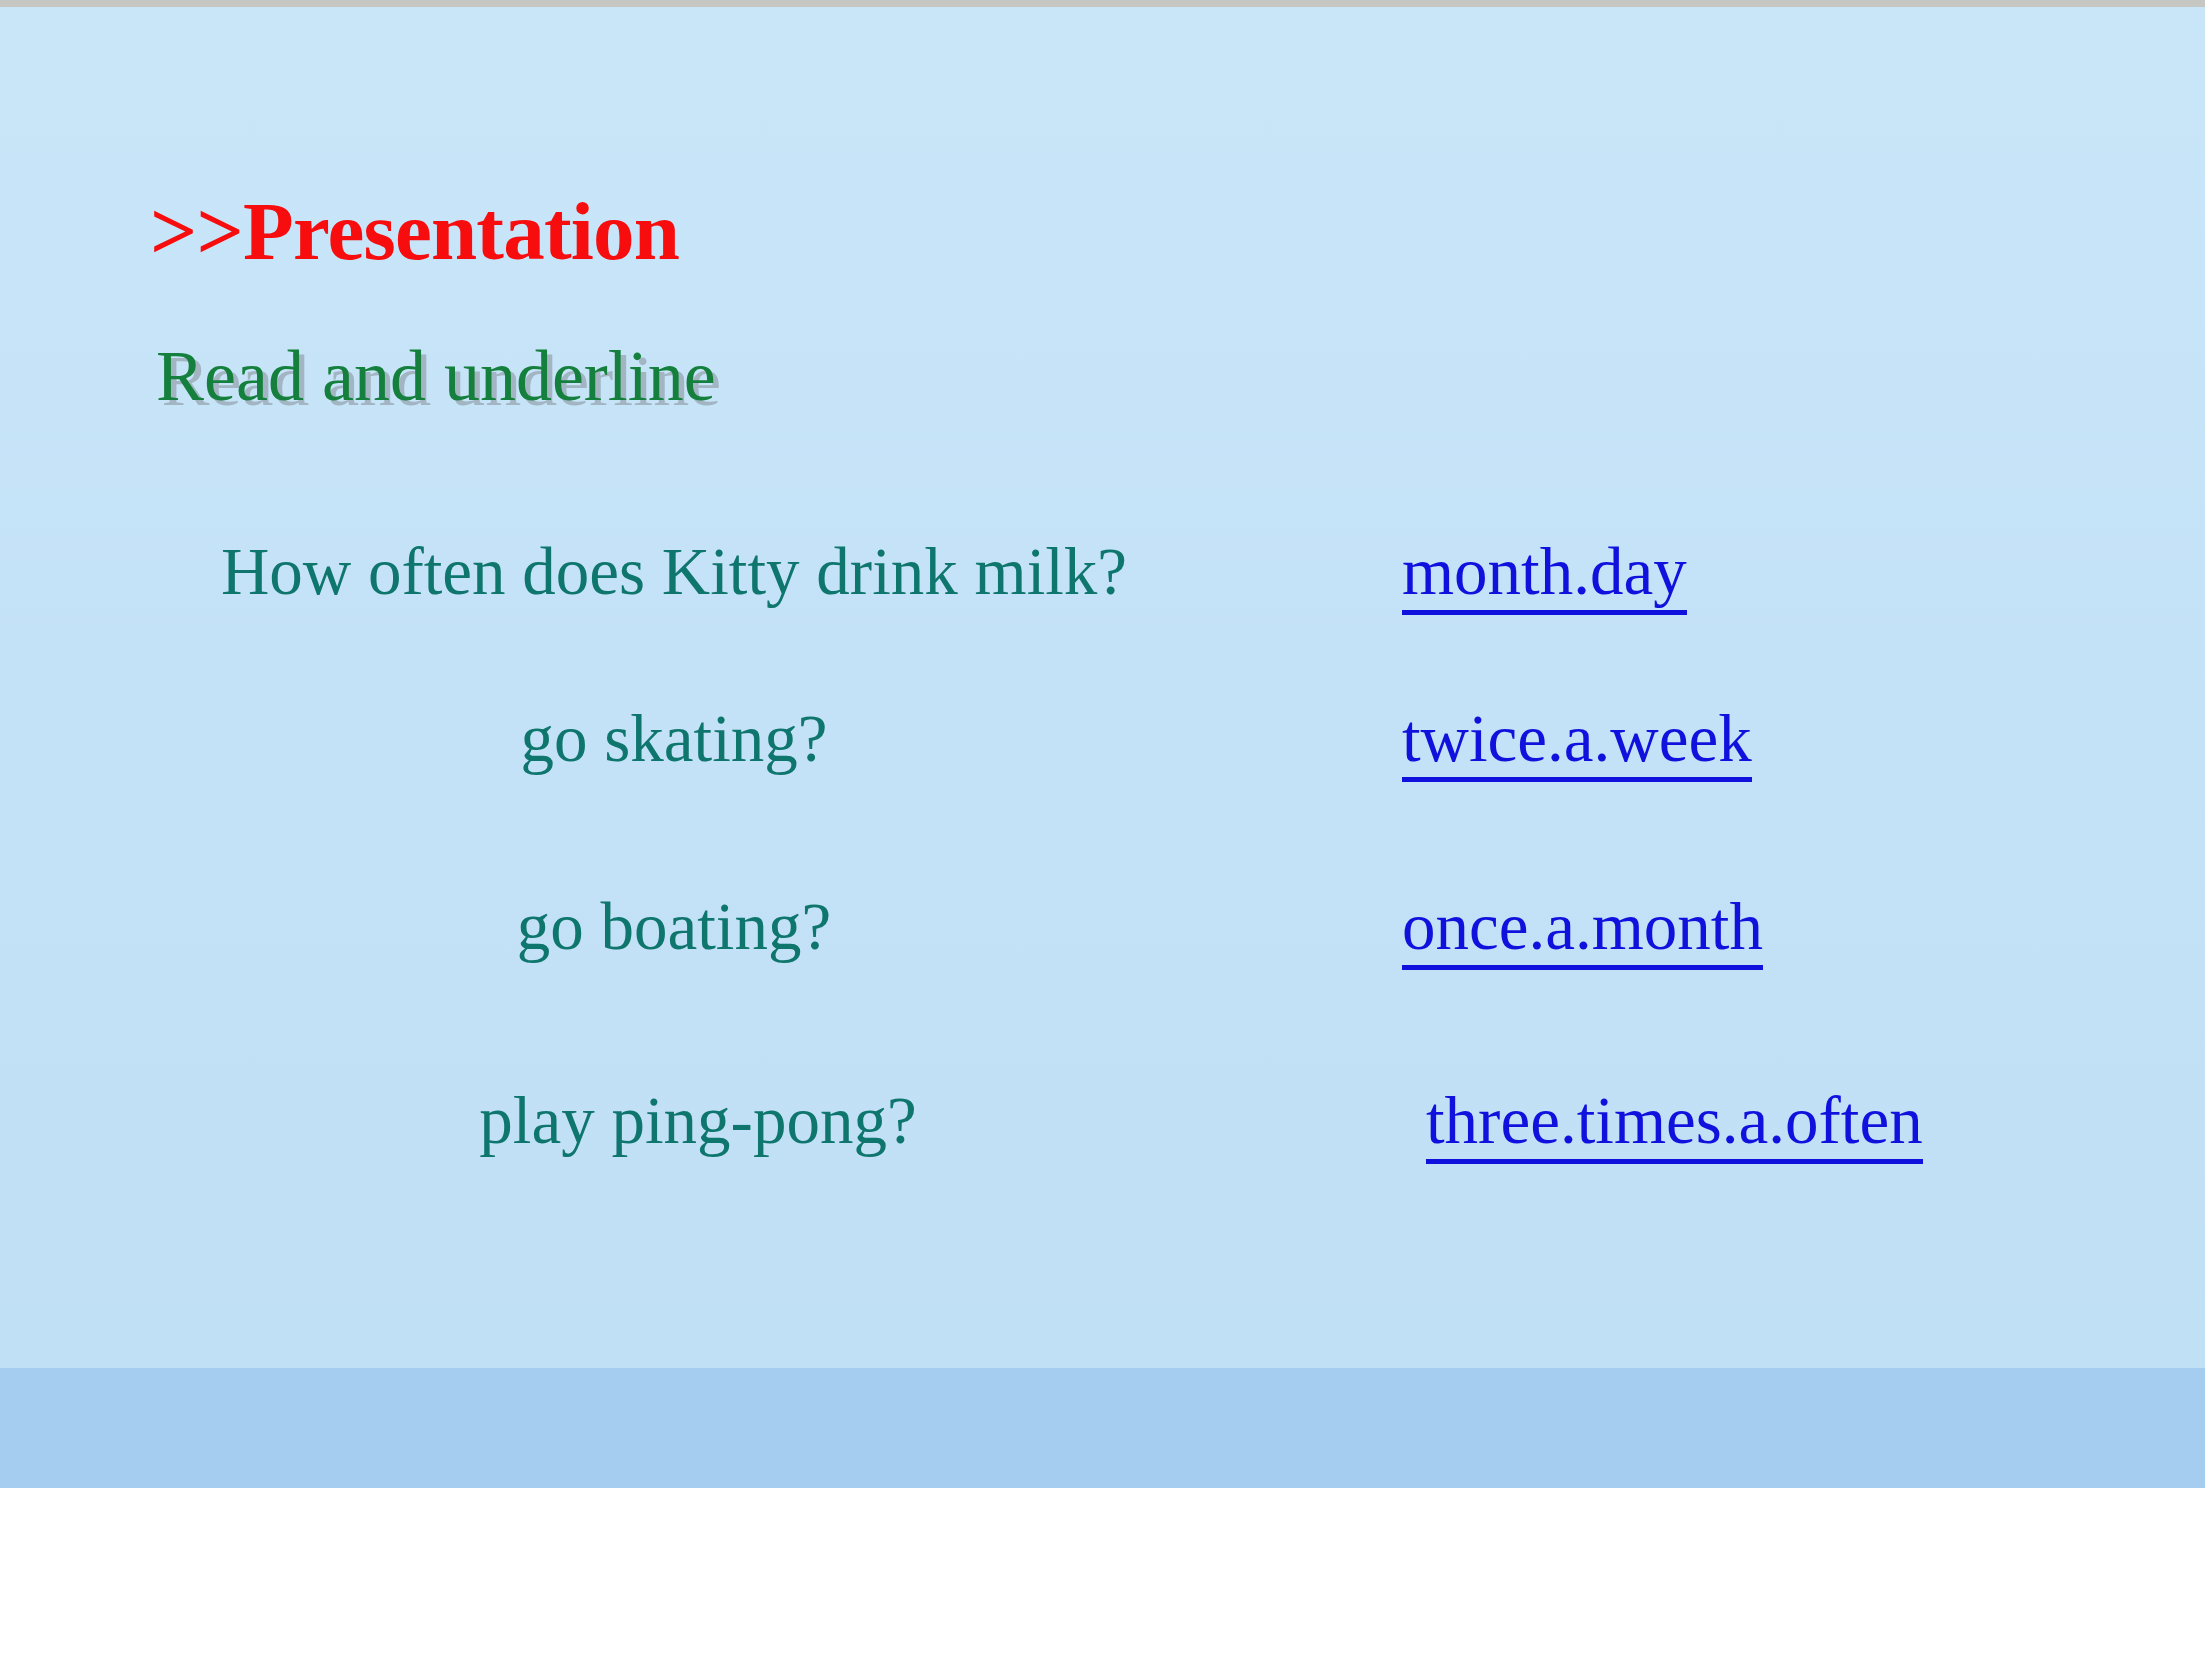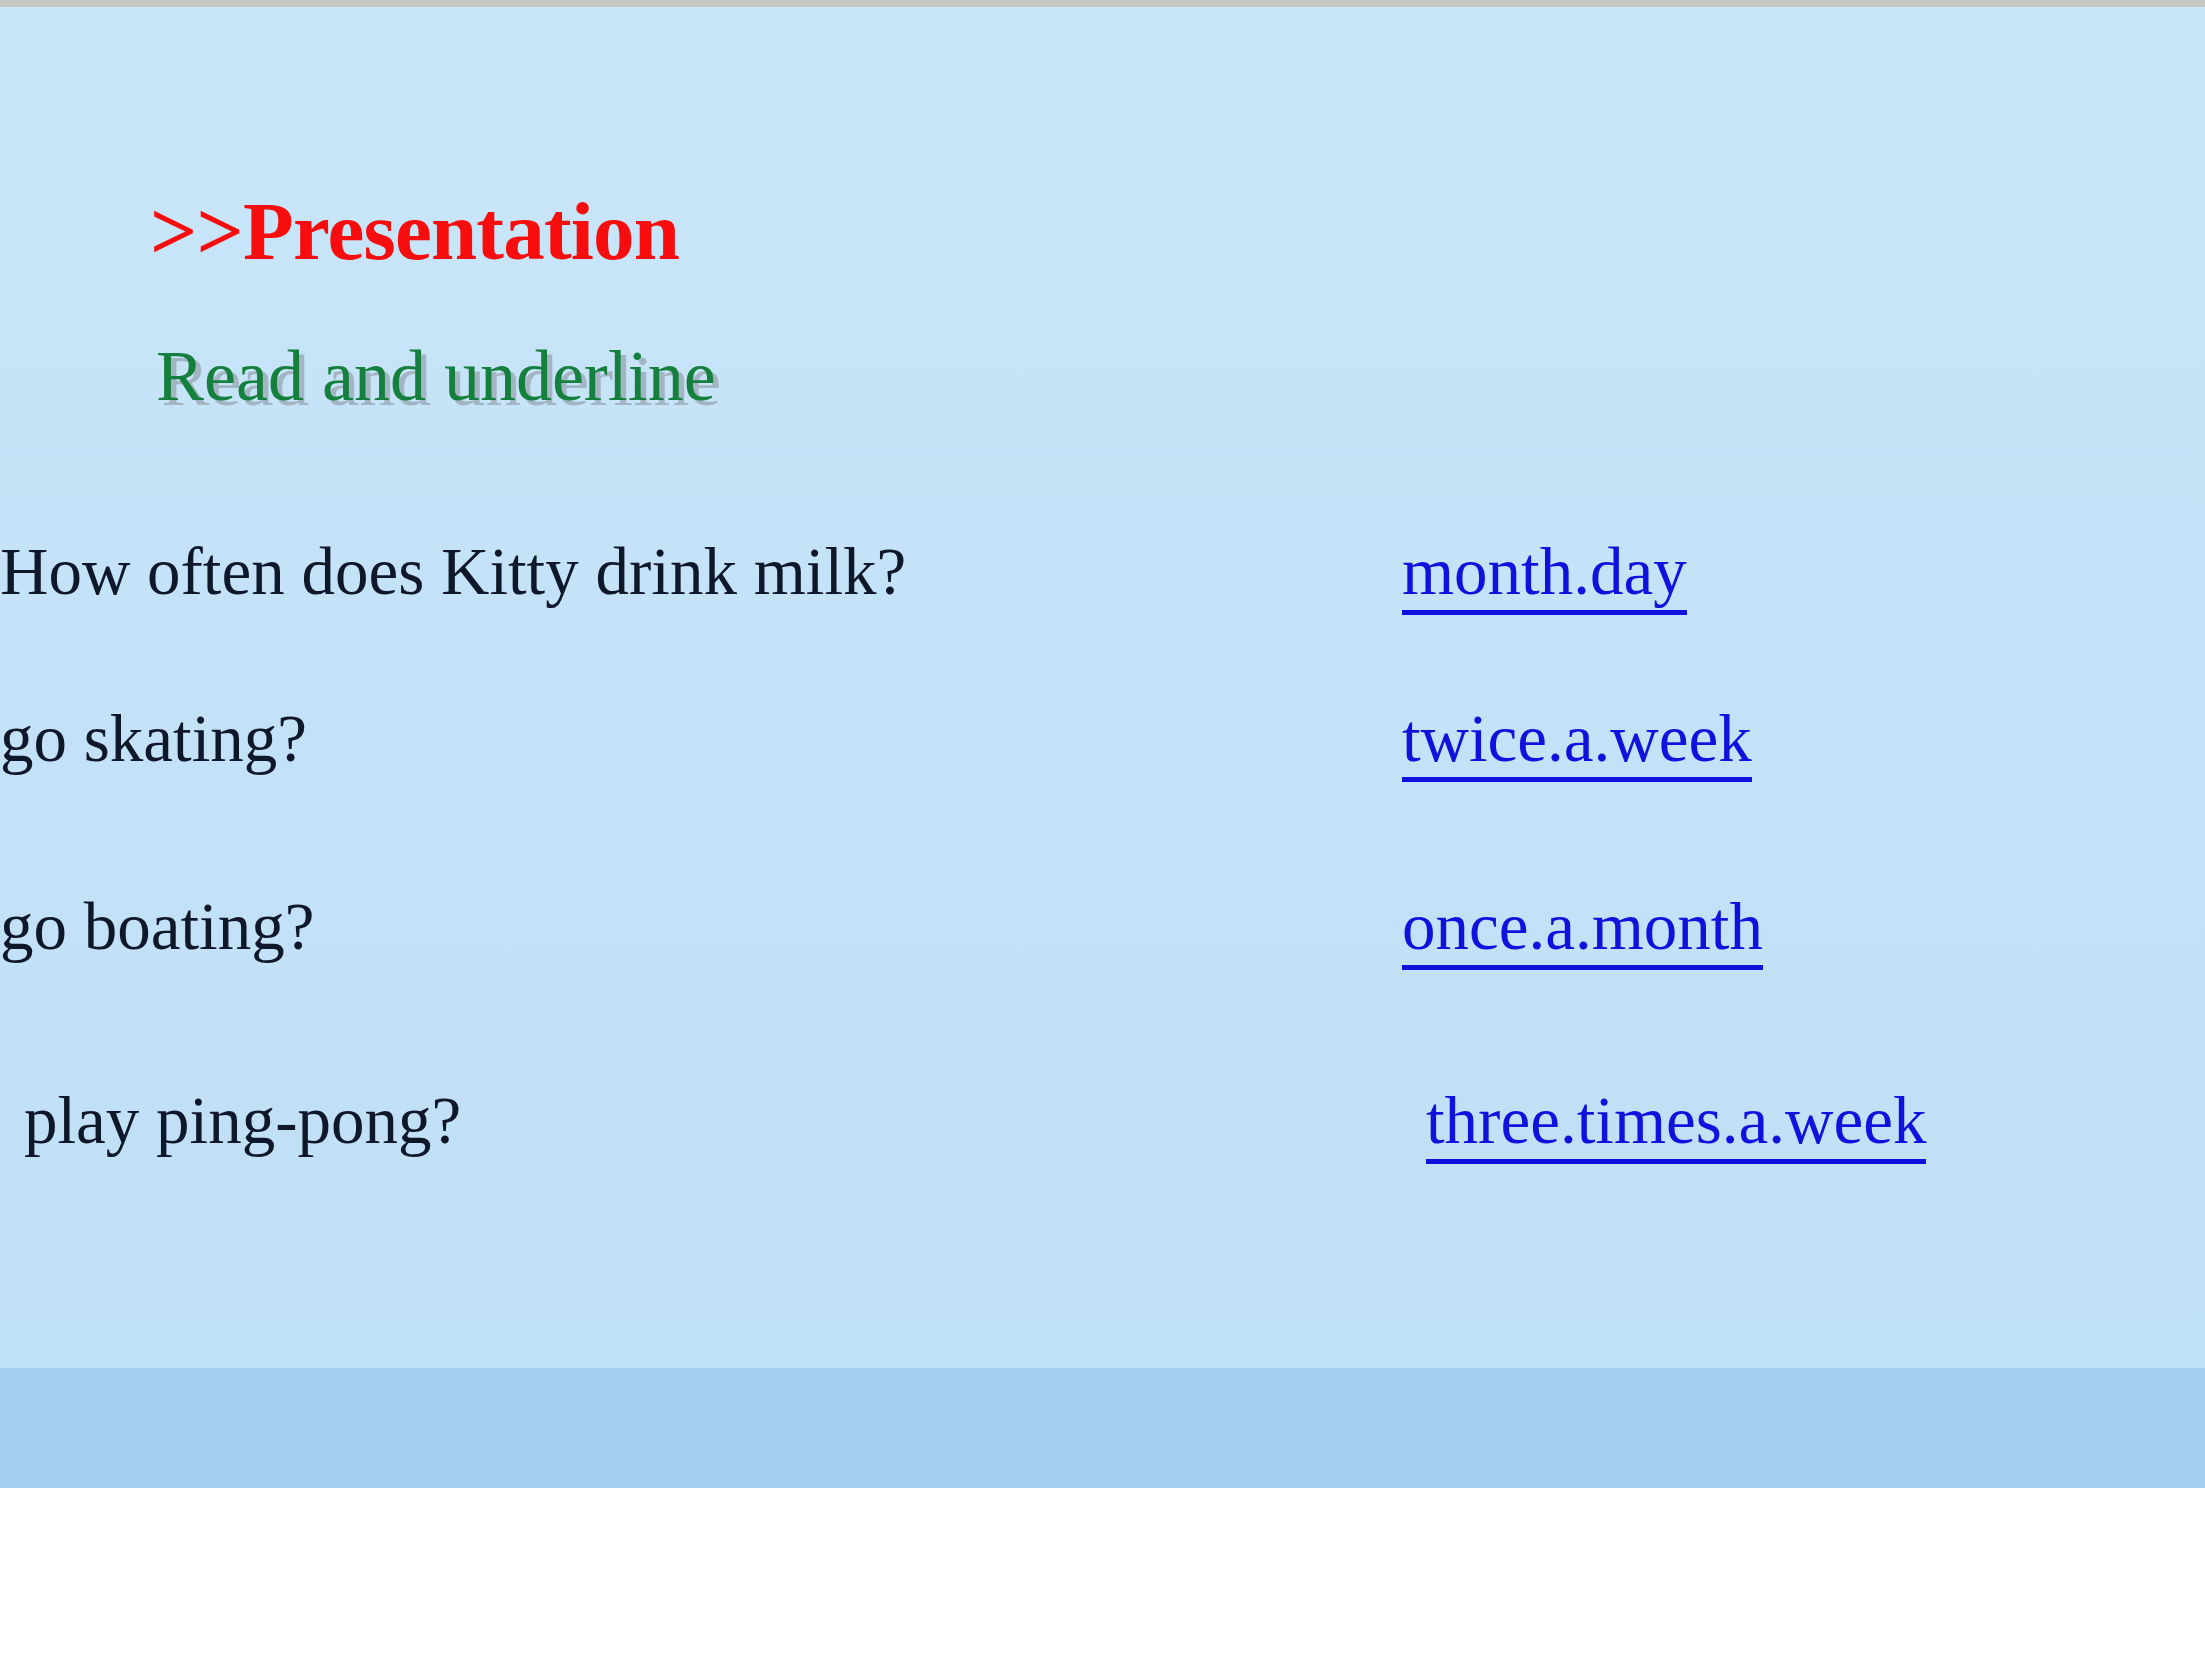--- a/index.html
+++ b/index.html
@@ -105,24 +105,24 @@
     width: 2205px;
     box-sizing: border-box;
   }
   .qa-row.r0 { height: 167px; }
   .qa-row.r1 { height: 188px; }
   .qa-row.r2 { height: 194px; }
   .qa-row.r3 { height: 191px; padding-left: 24px; }
 
   .q-cell {
     width: 1348px;
-    text-align: left;
+    text-align: center;
     padding-right: 0;
     font-size: 67px;
-    color: #0f172a;
+    color: #0f766e;
     white-space: nowrap;
     line-height: 1.05;
   }
 
   .a-cell {
     margin-left: 54px;
     font-size: 67px;
     color: #1111dd;
     white-space: nowrap;
     line-height: 1.05;
@@ -211,19 +211,19 @@
       <div class="a-cell"><span class="ans">twice.a.week</span></div>
     </div>
 
     <div class="qa-row r2">
       <div class="q-cell">go boating?</div>
       <div class="a-cell"><span class="ans">once.a.month</span></div>
     </div>
 
     <div class="qa-row r3">
       <div class="q-cell">play ping-pong?</div>
-      <div class="a-cell"><span class="ans">three.times.a.week</span></div>
+      <div class="a-cell"><span class="ans">three.times.a.often</span></div>
     </div>
 
   </div>
 
 </div>
 
 
 </body></html>

